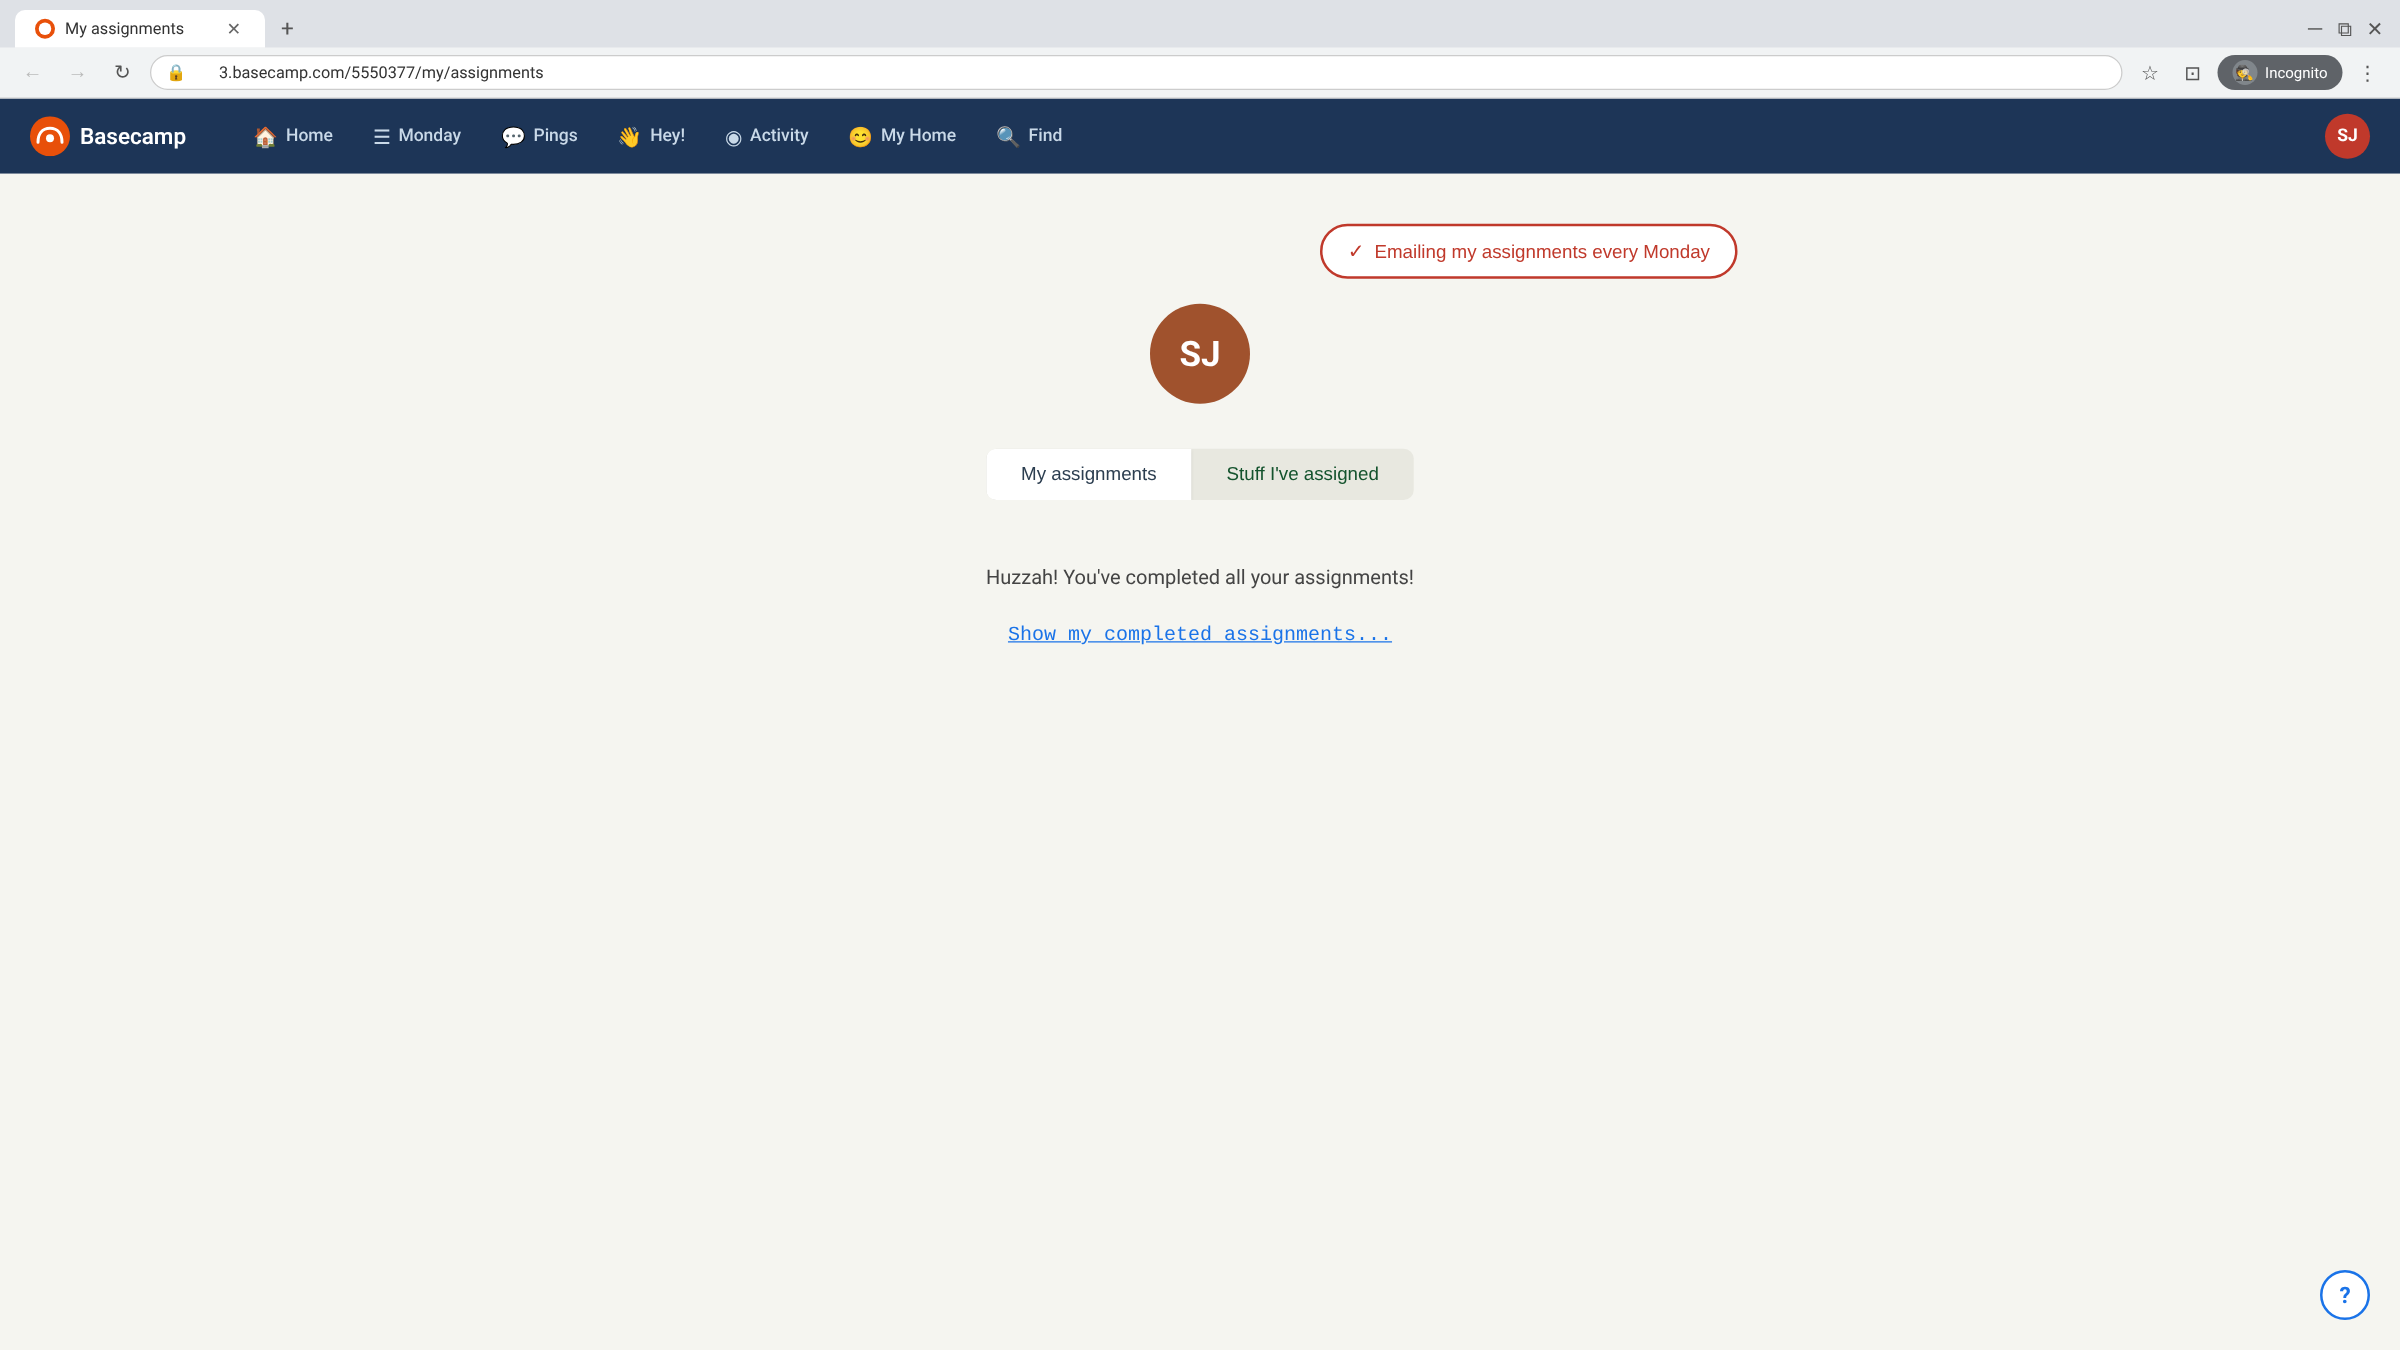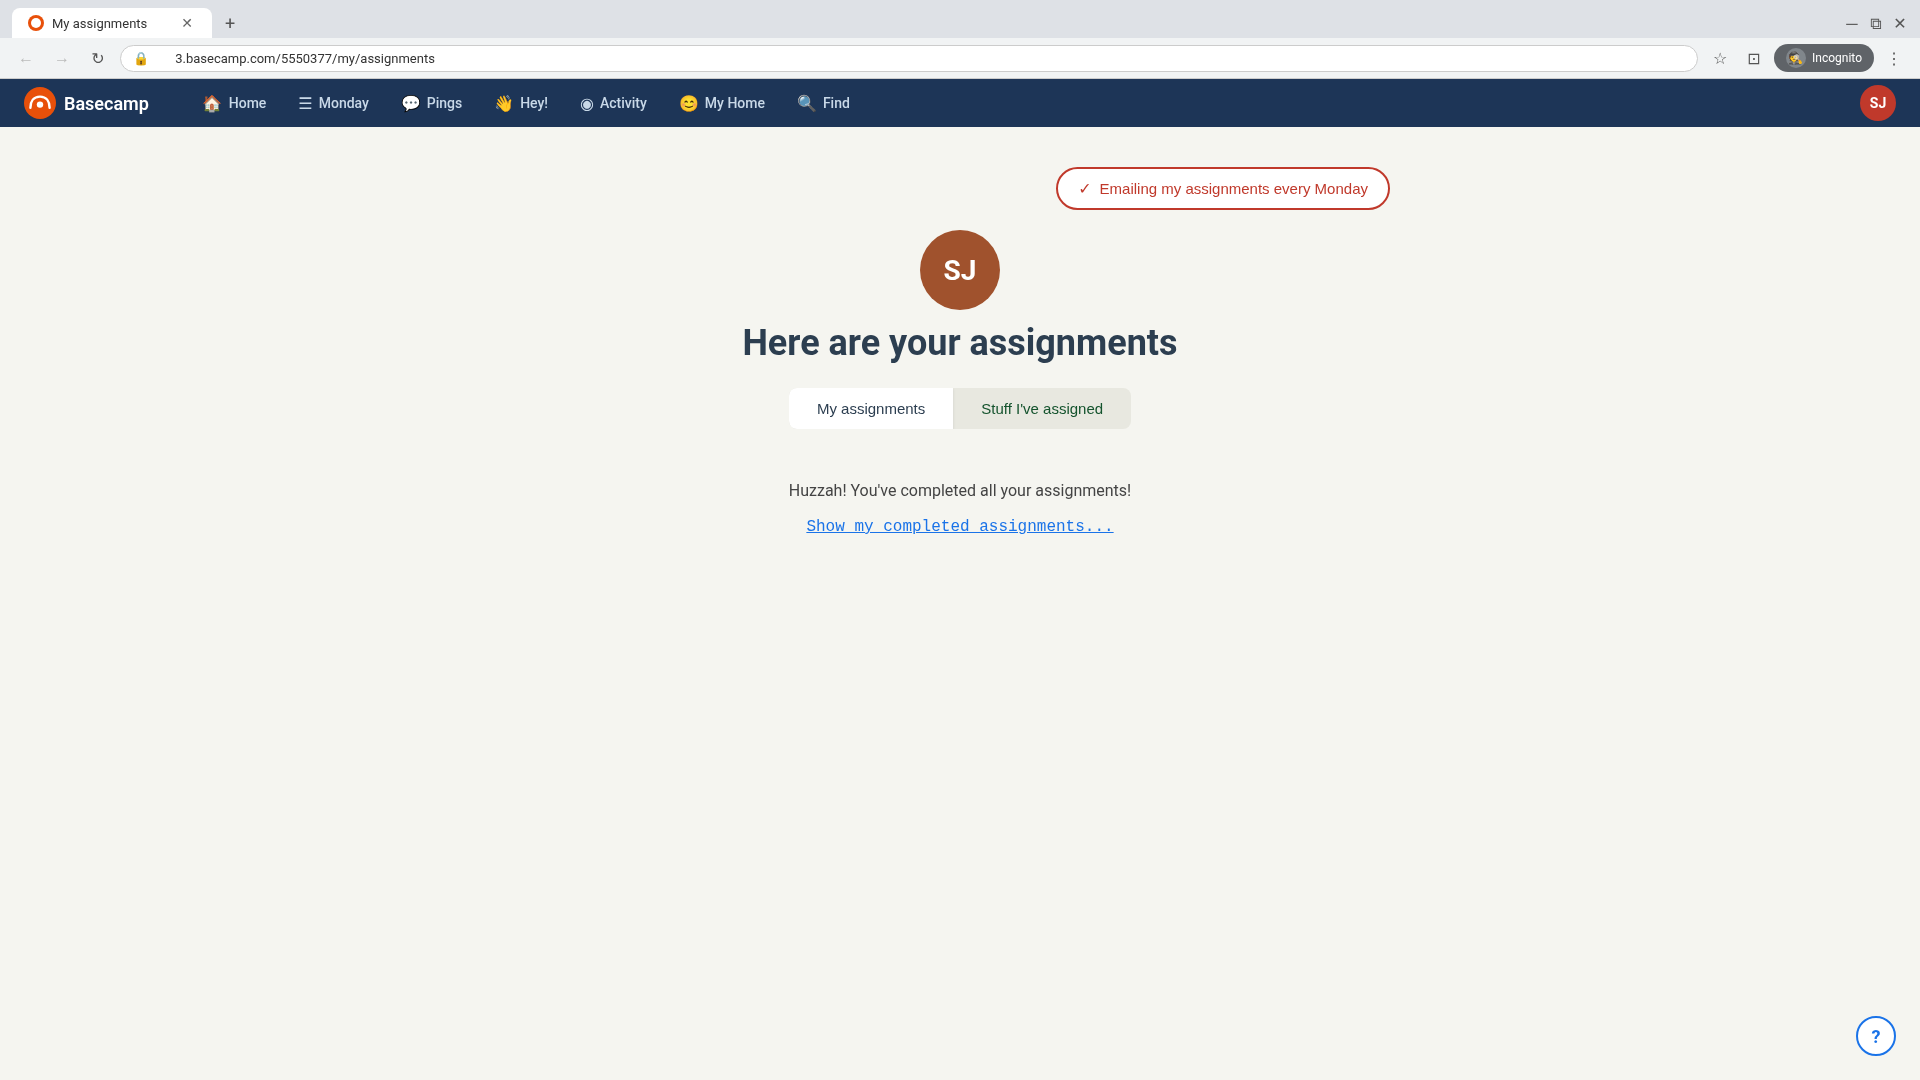--- a/index.html
+++ b/index.html
@@ -24,21 +24,21 @@
     .address-bar-url { flex: 1; margin-left: 20px; }
     .toolbar-actions { display: flex; align-items: center; gap: 6px; }
     .toolbar-btn { width: 28px; height: 28px; border-radius: 50%; display: flex; align-items: center; justify-content: center; cursor: pointer; color: #555; font-size: 16px; }
     .incognito-btn { display: flex; align-items: center; gap: 6px; background: #5f6368; color: #fff; border-radius: 20px; padding: 4px 12px; font-size: 12px; cursor: pointer; }
     .incognito-icon { width: 20px; height: 20px; border-radius: 50%; background: #80868b; display: flex; align-items: center; justify-content: center; font-size: 12px; }
 
     
     .app-wrapper { background: #fff; width: 100%; height: calc(1080px - 76px); display: flex; flex-direction: column; }
 
     
-    .top-nav { background: #1d3557; display: flex; align-items: center; padding: 0 24px; height: 48px; flex-shrink: 0; }
+    .top-nav { background: #1d3557; display: flex; align-items: center; padding: 0 24px; height: 60px; flex-shrink: 0; }
     .brand { display: flex; align-items: center; gap: 8px; color: #fff; text-decoration: none; margin-right: 40px; }
     .brand-logo { width: 32px; height: 32px; }
     .brand-name { font-size: 18px; font-weight: 600; color: #fff; }
     .nav-links { display: flex; align-items: center; gap: 4px; flex: 1; }
     .nav-link { display: flex; align-items: center; gap: 6px; color: #c9d9e8; padding: 8px 14px; border-radius: 6px; cursor: pointer; font-size: 14px; font-weight: 500; text-decoration: none; }
     .nav-link-icon { font-size: 16px; }
     .nav-right { display: flex; align-items: center; }
     .user-avatar-nav { width: 36px; height: 36px; border-radius: 50%; background: #c0392b; display: flex; align-items: center; justify-content: center; color: #fff; font-weight: 700; font-size: 14px; cursor: pointer; }
 
     
@@ -56,21 +56,21 @@
     .page-title { font-size: 36px; font-weight: 700; color: #2c3e50; text-align: center; }
 
     
     .tabs-container { display: flex; justify-content: center; margin-bottom: 32px; }
     .tabs { display: flex; background: #e8e8e0; border-radius: 8px; overflow: hidden; }
     .tab { padding: 12px 28px; font-size: 15px; font-weight: 500; cursor: pointer; color: #14532d; background: transparent; border: none; }
     .tab.active { background: #fff; color: #2c3e50; box-shadow: 0 1px 3px rgba(0,0,0,0.1); }
 
     
     .assignments-content { text-align: center; padding: 20px; }
-    .completed-message { font-size: 16px; color: #444; margin-bottom: 16px; }
+    .completed-message { font-size: 16px; color: #444; margin-bottom: 26px; }
     .show-completed-link { color: #1a73e8; font-size: 16px; text-decoration: underline; cursor: pointer; font-family: Liberation Mono, monospace; }
 
     
     .help-btn { position: fixed; bottom: 24px; right: 24px; width: 40px; height: 40px; border-radius: 50%; border: 2px solid #1a73e8; background: #fff; display: flex; align-items: center; justify-content: center; cursor: pointer; color: #1a73e8; font-size: 18px; font-weight: 700; }
 
     
     .bc-logo { display: inline-block; }
   </style>
 </head>
 <body>
@@ -162,21 +162,20 @@
 
       <div class="email-btn-wrapper">
         <button class="email-assignments-btn">
           <span class="check">✓</span>
           <span>Emailing my assignments every Monday</span>
         </button>
       </div>
 
       <div class="profile-section">
         <div class="user-avatar-large">SJ</div>
-        <h1 class="page-title">Here are your assignments</h1>
       </div>
 
       <div class="tabs-container">
         <div class="tabs">
           <button class="tab active">My assignments</button>
           <button class="tab">Stuff I've assigned</button>
         </div>
       </div>
 
       <div class="assignments-content">

